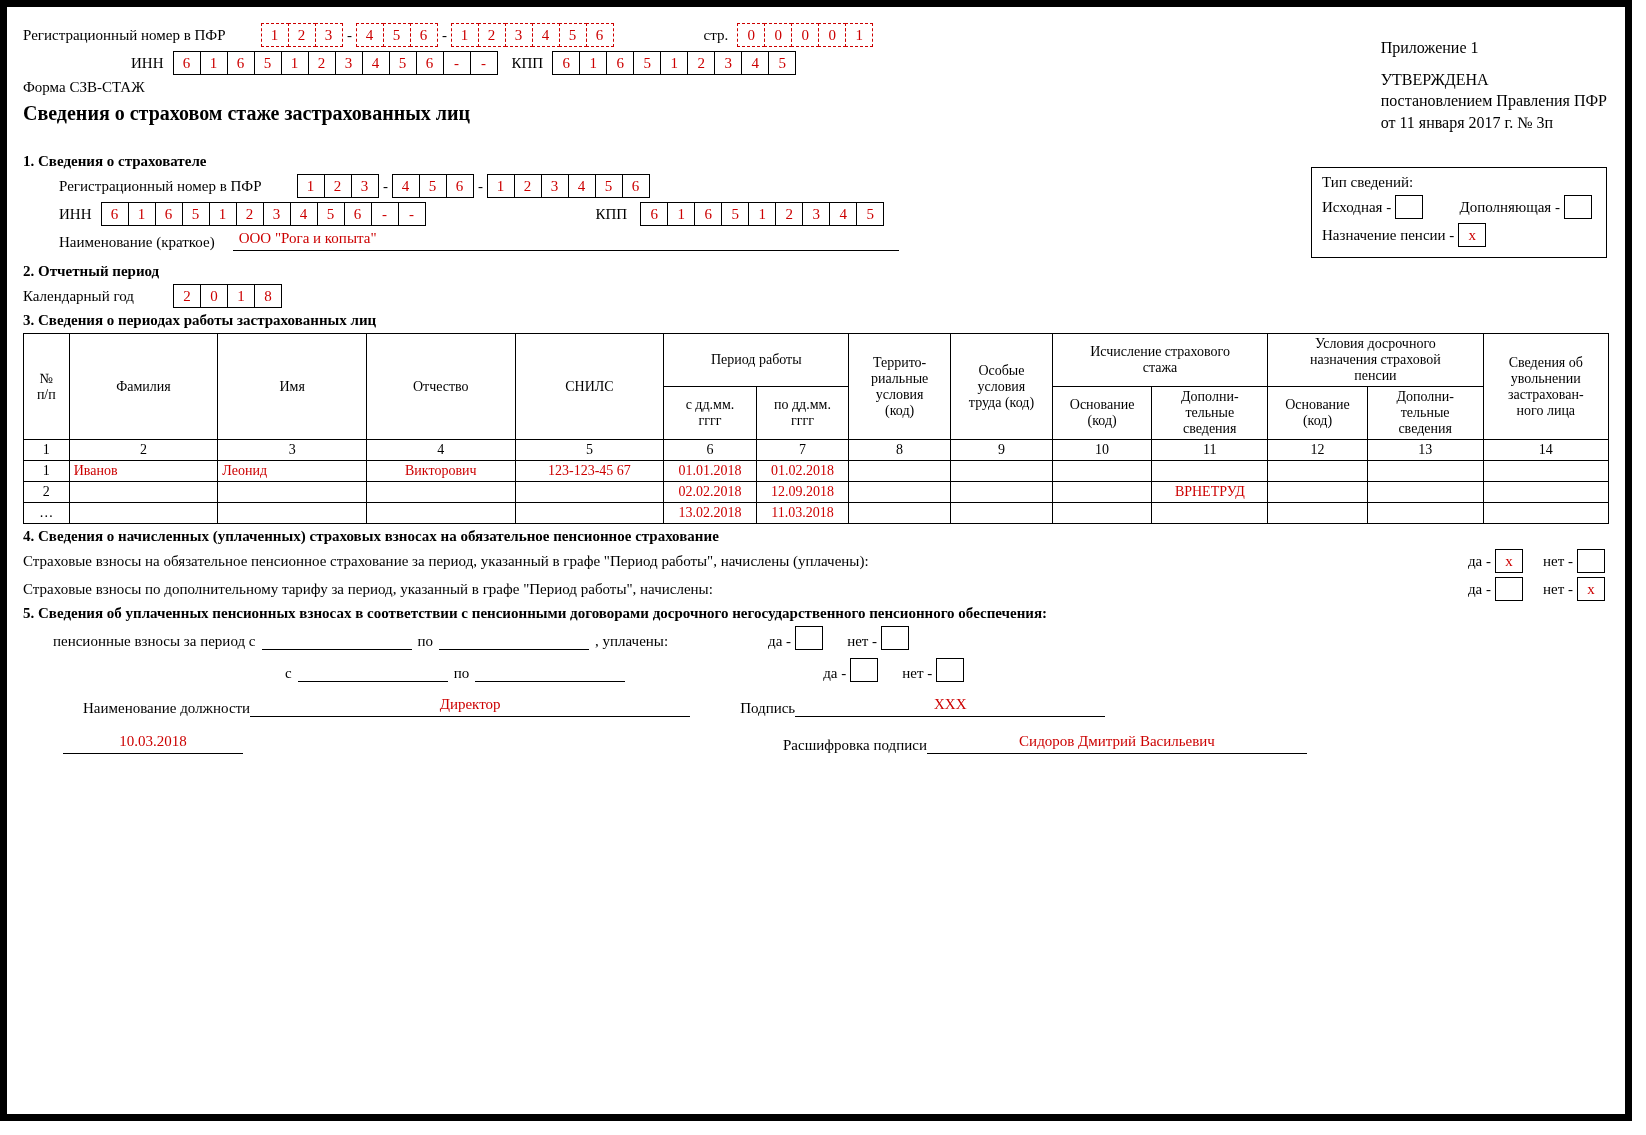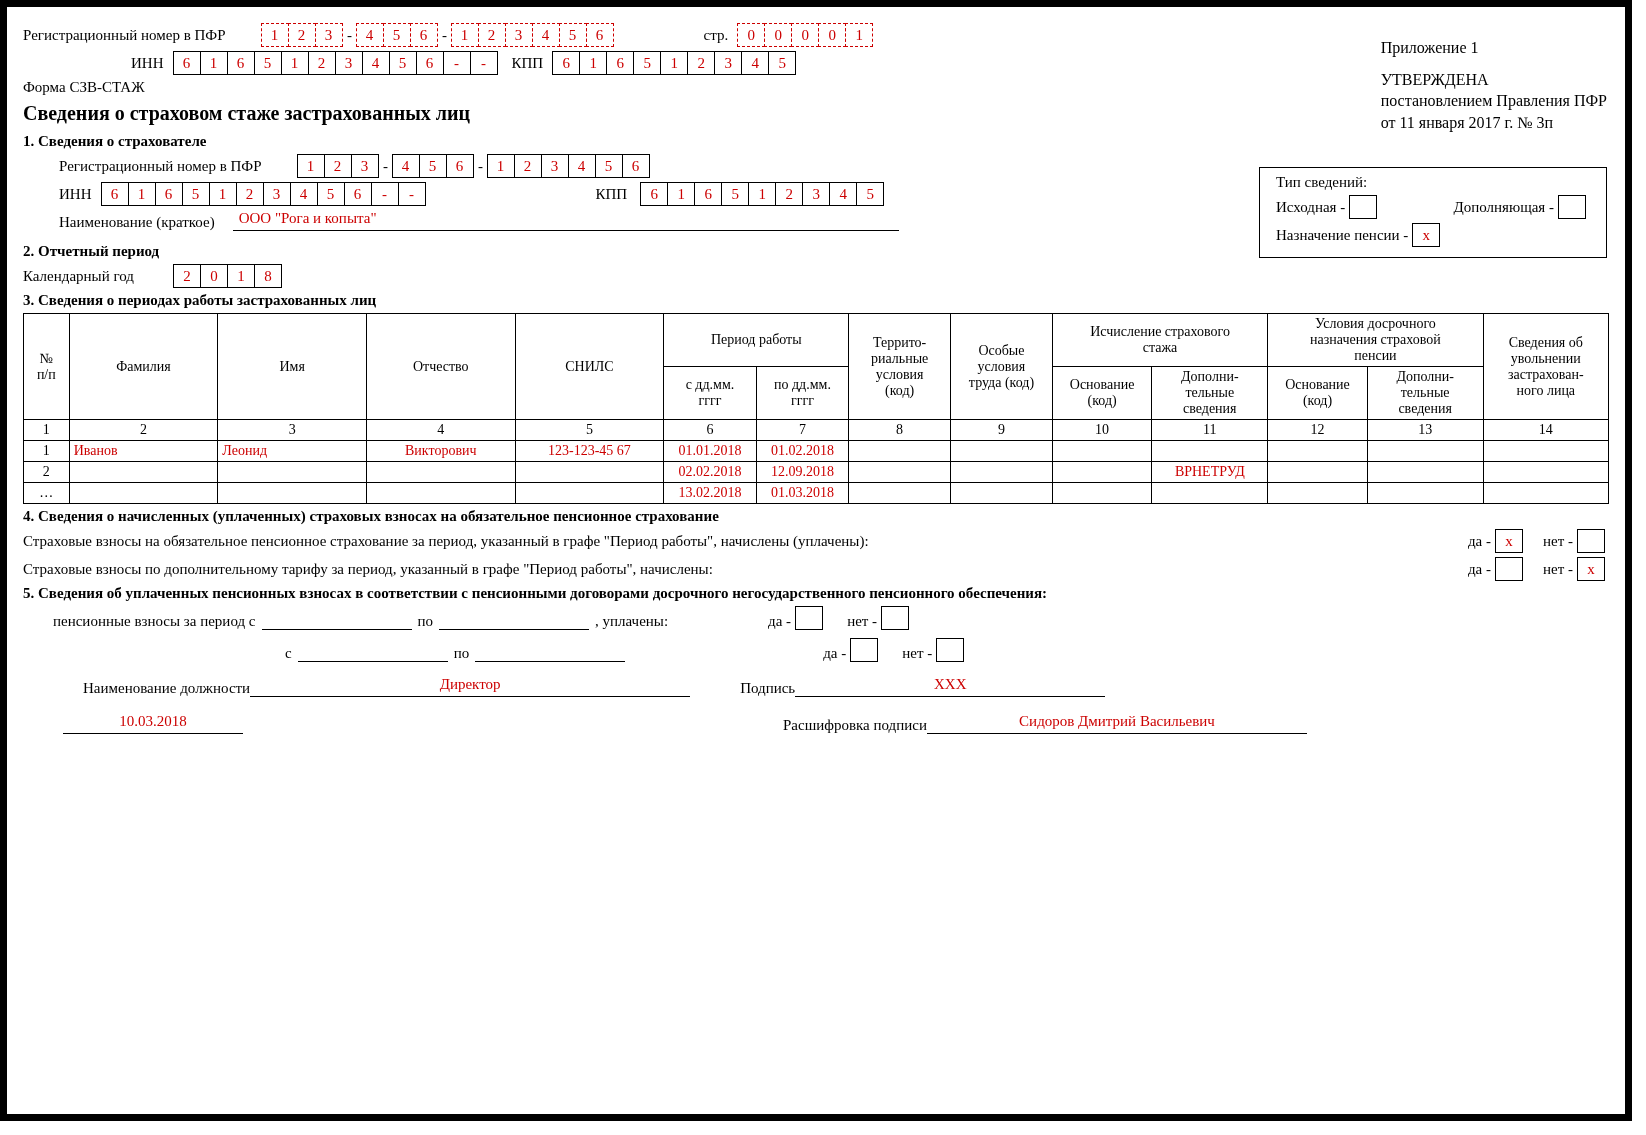--- a/index.html
+++ b/index.html
@@ -5,21 +5,21 @@
 body { font-family: "Times New Roman", serif; font-size: 15px; margin: 0; padding: 0; background: #fff; }
 .page { border: 7px solid #000; width: 1632px; height: 1121px; box-sizing: border-box; padding: 12px 16px 0 16px; position: relative; }
 .red { color: #c00; }
 .box { display: inline-block; border: 1px solid #000; width: 26px; height: 22px; text-align: center; line-height: 22px; margin-left: -1px; font-size: 15px; vertical-align: middle; }
 .dashed-box { display: inline-block; border: 1px dashed #c00; width: 26px; height: 22px; text-align: center; line-height: 22px; margin-left: -1px; font-size: 15px; vertical-align: middle; }
 .bold { font-weight: bold; }
 .sep { display: inline-block; width: 14px; text-align: center; vertical-align: middle; }
 .row { margin: 4px 0; }
 h2.title { font-size: 20px; margin: 6px 0; }
 .approval { position: absolute; right: 18px; top: 12px; font-size: 16px; line-height: 1.35; margin-top: 18px; }
-.side-box { position: absolute; right: 18px; top: 160px; border: 1px solid #000; padding: 6px 16px; width: 348px; box-sizing: border-box; }
+.side-box { position: absolute; right: 18px; top: 160px; border: 1px solid #000; padding: 6px 10px; width: 296px; box-sizing: border-box; }
 .side-box .line { margin: 4px 0; display:flex; align-items:center; }
 .chk { display: inline-block; border: 1px solid #000; width: 26px; height: 22px; text-align: center; line-height: 22px; margin: 0 4px; }
 .underline-field { border-bottom: 1px solid #000; display: inline-block; min-height: 20px; }
 table.work { border-collapse: collapse; width: 100%; margin-top: 4px; }
 table.work th, table.work td { border: 1px solid #000; font-size: 14px; text-align: center; padding: 2px 3px; }
 table.work th { font-weight: normal; }
 .num { height: 17px; }
 .sign-block { position: relative; margin-top: 14px; }
 </style>
 </head>
@@ -102,21 +102,21 @@
       <span style="flex:1"></span>
       <span>Дополняющая -</span>
       <span class="chk"></span>
     </div>
     <div class="line">
       <span>Назначение пенсии -</span>
       <span class="chk red">x</span>
     </div>
   </div>
 
-  <div class="row bold" style="margin-top:8px">1. Сведения о страхователе</div>
+  <div class="row bold" style="margin-top:28px">1. Сведения о страхователе</div>
   <div class="row" style="display:flex; align-items:center; padding-left:36px;">
     <span>Регистрационный номер в ПФР</span>
     <span style="width:36px"></span>
     <span class="box red">1</span>
     <span class="box red">2</span>
     <span class="box red">3</span>
     <span class="sep">-</span>
     <span class="box red">4</span>
     <span class="box red">5</span>
     <span class="box red">6</span>
@@ -244,21 +244,21 @@
           <td></td>
           <td></td>
     </tr>
     <tr>
       <td>…</td>
       <td></td>
           <td></td>
           <td></td>
           <td></td>
       <td class="red">13.02.2018</td>
-      <td class="red">01.03.2018</td>
+      <td class="red">11.03.2018</td>
       <td></td>
           <td></td>
           <td></td>
       <td></td>
       <td></td>
           <td></td>
           <td></td>
     </tr>
   </tbody>
     </table>

